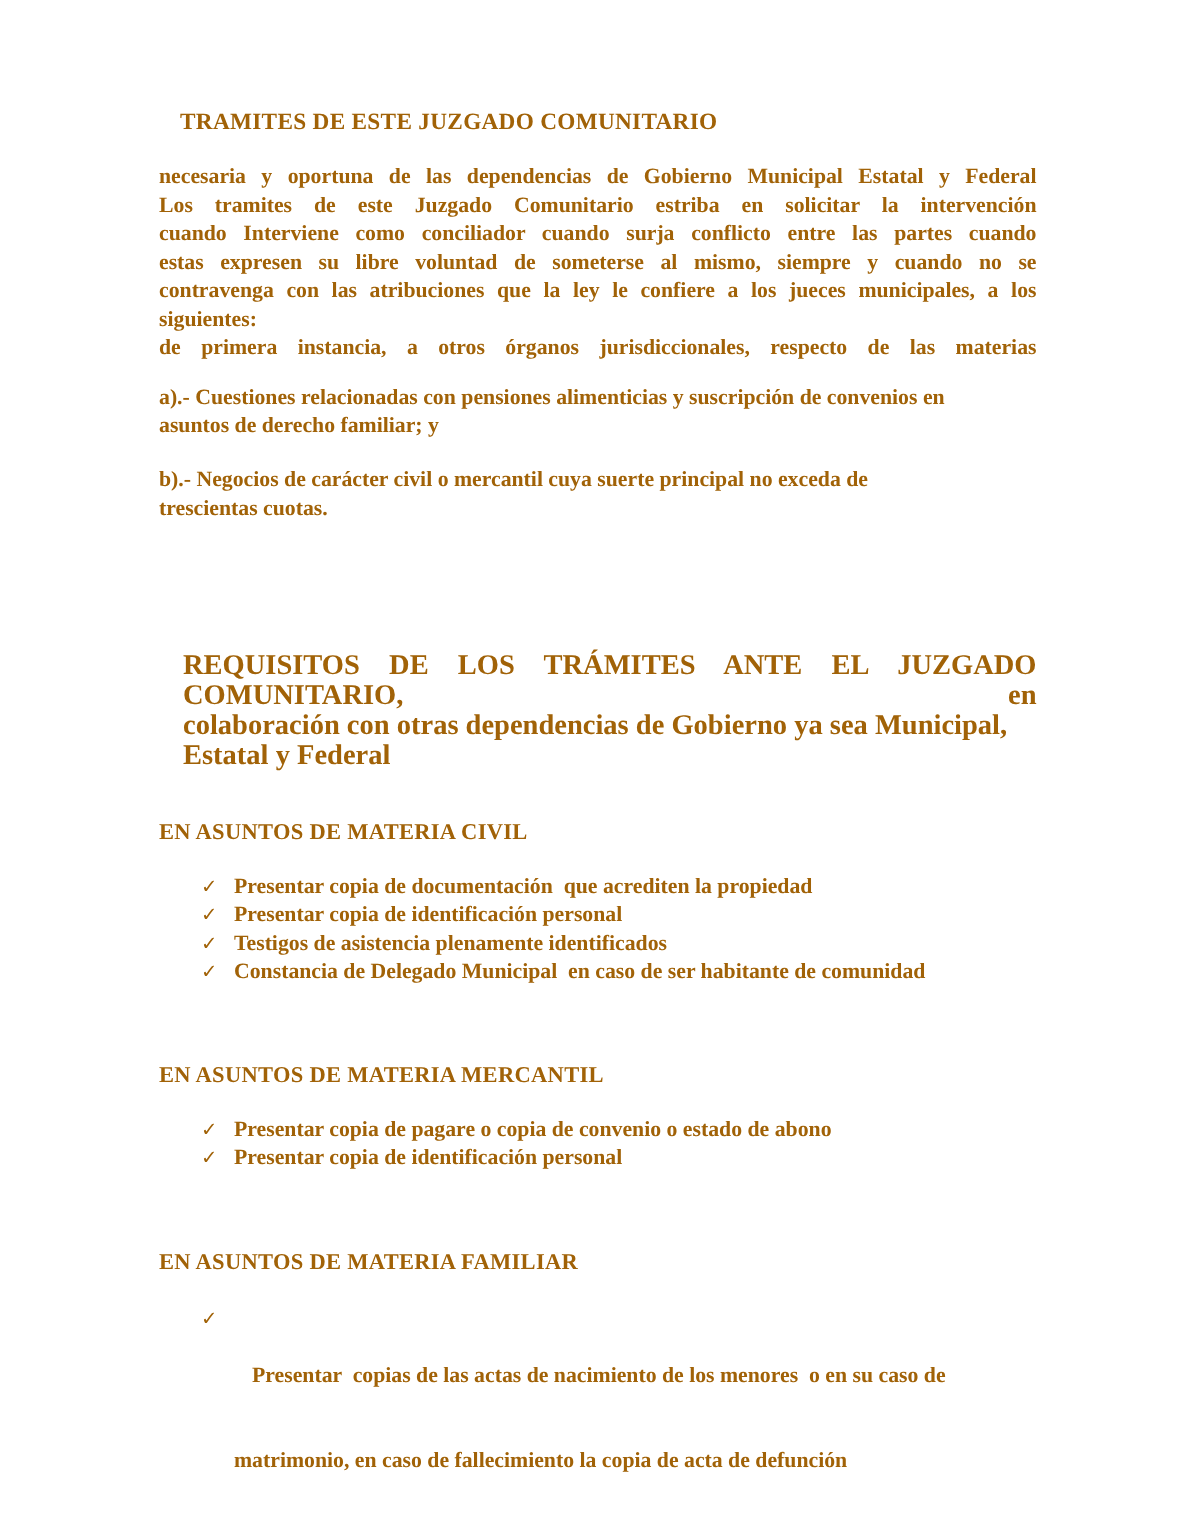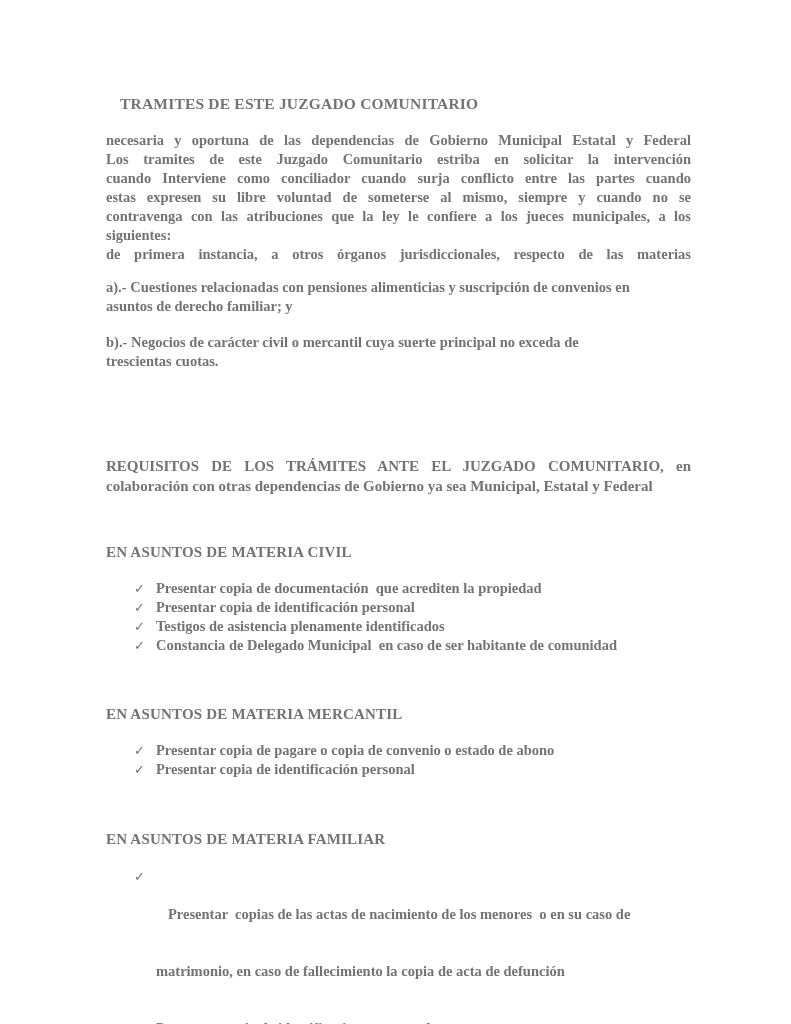--- a/index.html
+++ b/index.html
@@ -2,24 +2,24 @@
 <html><head>
 <meta charset="utf-8">
 <style>
   html, body { margin: 0; padding: 0; background: #ffffff; }
   .page {
     position: relative;
     width: 791px;
     height: 1024px;
     background: #ffffff;
     box-sizing: border-box;
-    padding: 94px 100px 0 106px;
+    padding: 72px 100px 0 106px;
     font-family: "Liberation Serif", serif;
     font-weight: bold;
-    color: #737373;
+    color: #a16207;
     font-size: 14.5px;
     line-height: 19px;
     overflow: hidden;
   }
   .title {
     margin-left: 14px;
     font-size: 15.5px;
     line-height: 20px;
     margin-bottom: 17px;
     letter-spacing: 0.2px;
@@ -27,29 +27,30 @@
   .line { white-space: pre-wrap; }
   .line.j {
     white-space: normal;
     text-align: justify;
     text-align-last: justify;
   }
   .gap-a { margin-top: 14px; }
   .gap-b { margin-top: 17px; }
   .req {
     margin-top: 85px;
-    font-size: 15px;
+    font-size: 19px;
     line-height: 20px;
+    margin-left: 16px;
   }
   .h3 {
     font-size: 15px;
     line-height: 20px;
     letter-spacing: 0.2px;
   }
-  .gap-civil { margin-top: 46px; }
+  .gap-civil { margin-top: 31px; }
   .gap-merc  { margin-top: 49px; }
   .gap-fam   { margin-top: 50px; }
   .checklist { margin-top: 17px; padding-left: 28px; }
   .checklist.fam { margin-top: 18px; }
   .check-item { display: flex; align-items: flex-start; }
   .check {
     width: 22px;
     flex: 0 0 22px;
     font-family: "DejaVu Sans", sans-serif;
     font-weight: bold;

